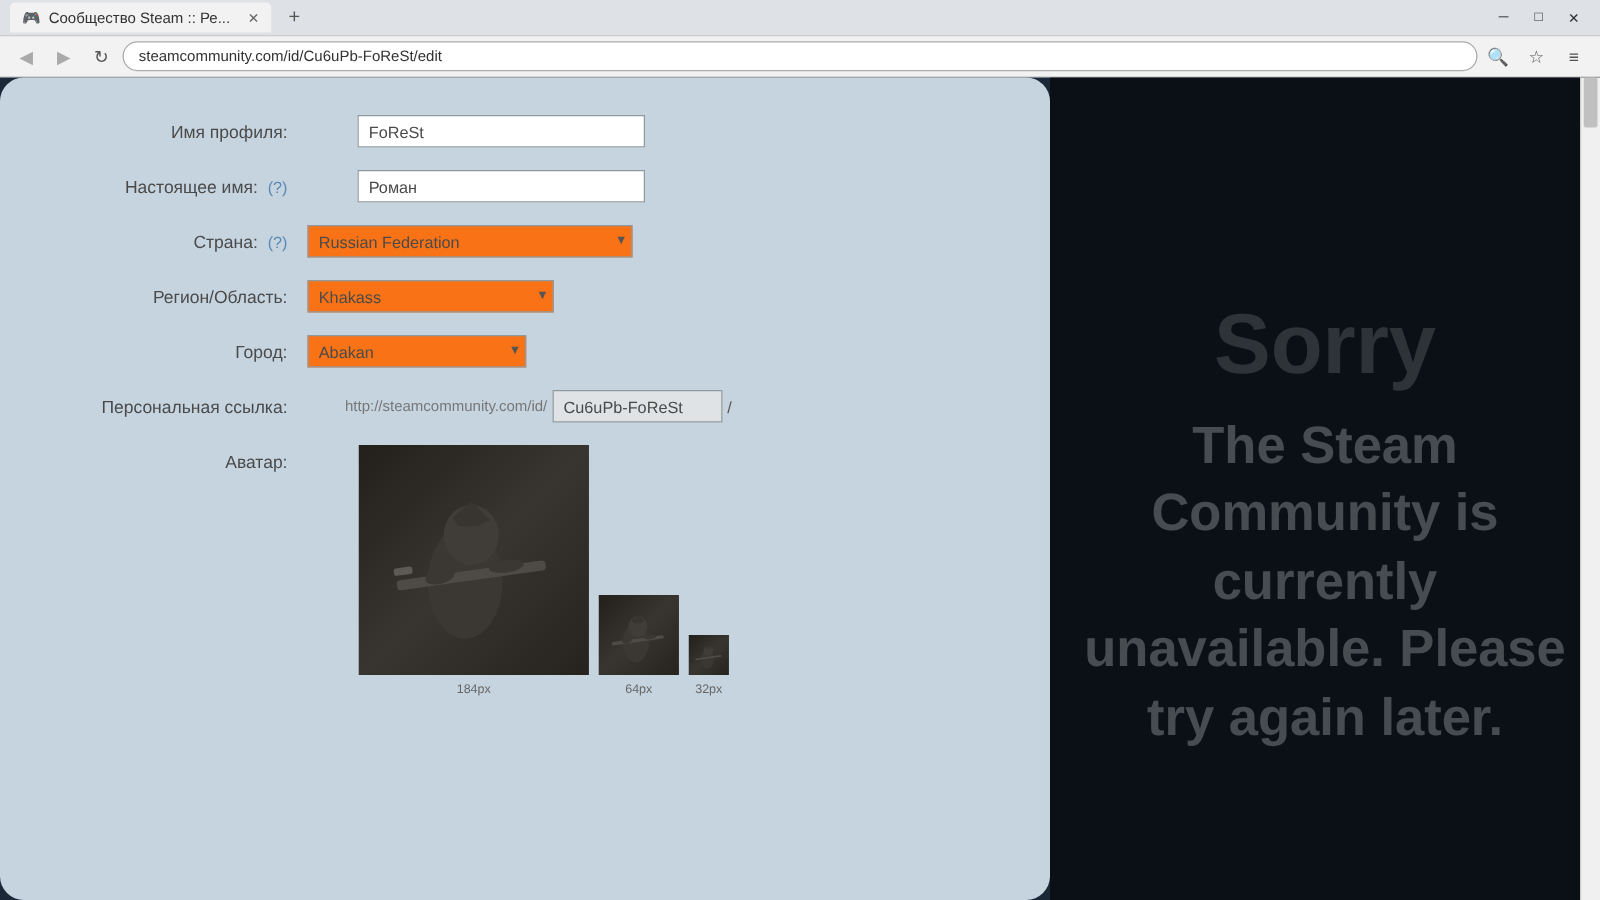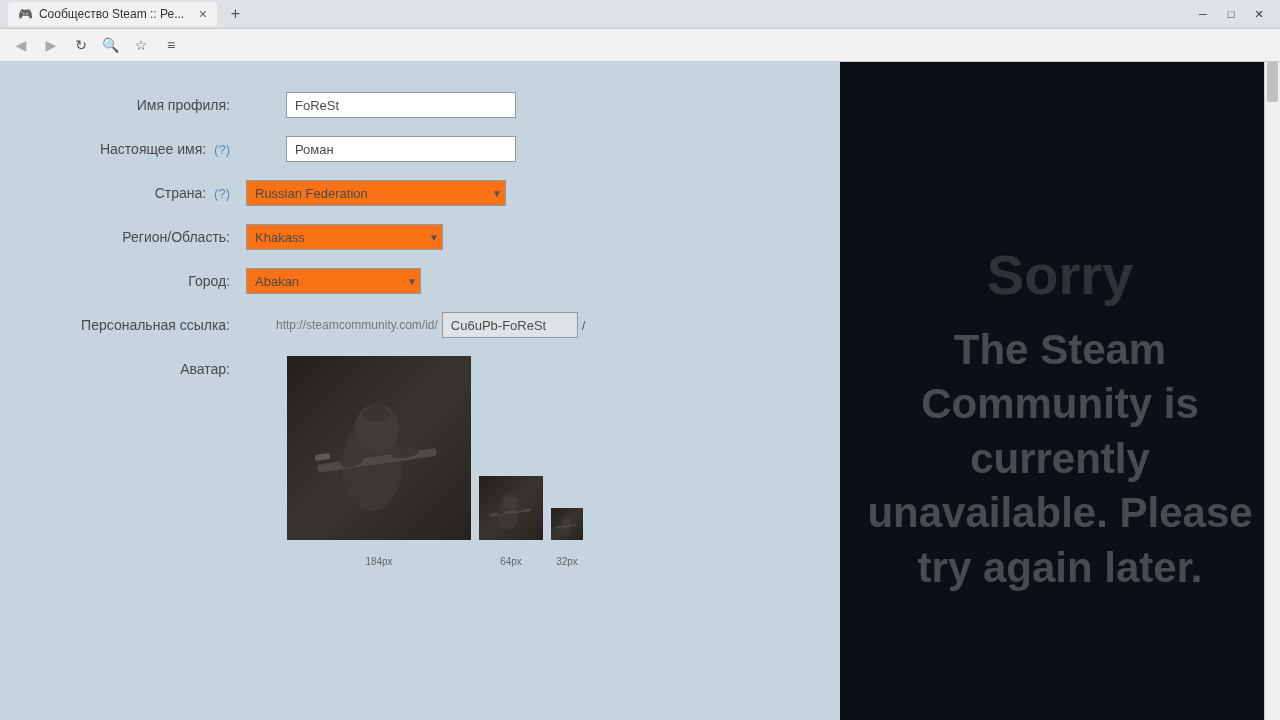--- a/index.html
+++ b/index.html
@@ -118,20 +118,21 @@
       background: #1b2838;
       position: relative;
     }
 
     
     .form-area {
       flex: 0 0 840px;
       background: #c6d4df;
       padding: 30px 40px;
       overflow-y: auto;
+      border-radius: 19px;
     }
 
     .form-row {
       display: flex;
       align-items: center;
       margin-bottom: 18px;
     }
     .form-label {
       text-align: right;
       min-width: 190px;
@@ -256,21 +257,21 @@
       width: 32px;
       height: 32px;
       background: #3a3a3a;
       overflow: hidden;
     }
     .avatar-size-label {
       font-size: 10px;
       color: #666;
       text-align: center;
       display: block;
-      margin-top: 16px;
+      margin-top: 6px;
     }
     .avatar-col {
       display: flex;
       flex-direction: column;
       align-items: center;
     }
 
     
     .right-panel {
       flex: 1;
@@ -311,21 +312,21 @@
       left: 0;
       right: 0;
       bottom: 0;
       display: flex;
       flex-direction: column;
       align-items: center;
       justify-content: center;
       padding: 20px;
     }
     .sorry-title {
-      font-size: 56px;
+      font-size: 68px;
       font-weight: bold;
       color: rgba(255,255,255,0.15);
       font-family: Arial, sans-serif;
       line-height: 1;
       margin-bottom: 20px;
     }
     .sorry-text {
       font-size: 42px;
       font-weight: bold;
       color: rgba(255,255,255,0.25);
@@ -370,20 +371,21 @@
       <div class="win-btn">─</div>
       <div class="win-btn">□</div>
       <div class="win-btn close">✕</div>
     </div>
   </div>
 
   <div class="nav-bar">
     <button class="nav-btn disabled">◀</button>
     <button class="nav-btn disabled">▶</button>
     <button class="nav-btn">↻</button>
+    <input class="address-bar" type="text" value="steamcommunity.com/id/Cu6uPb-FoReSt/edit" style="">
     <div class="nav-icons">
       <span class="nav-icon-btn">🔍</span>
       <span class="nav-icon-btn">☆</span>
       <span class="nav-icon-btn">≡</span>
     </div>
   </div>
 
   <div class="page-content">
 
     <div class="form-area">

